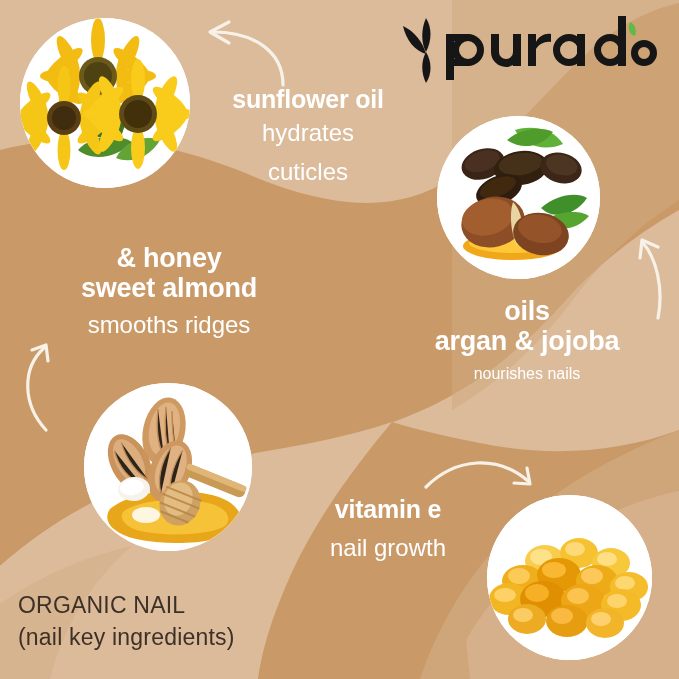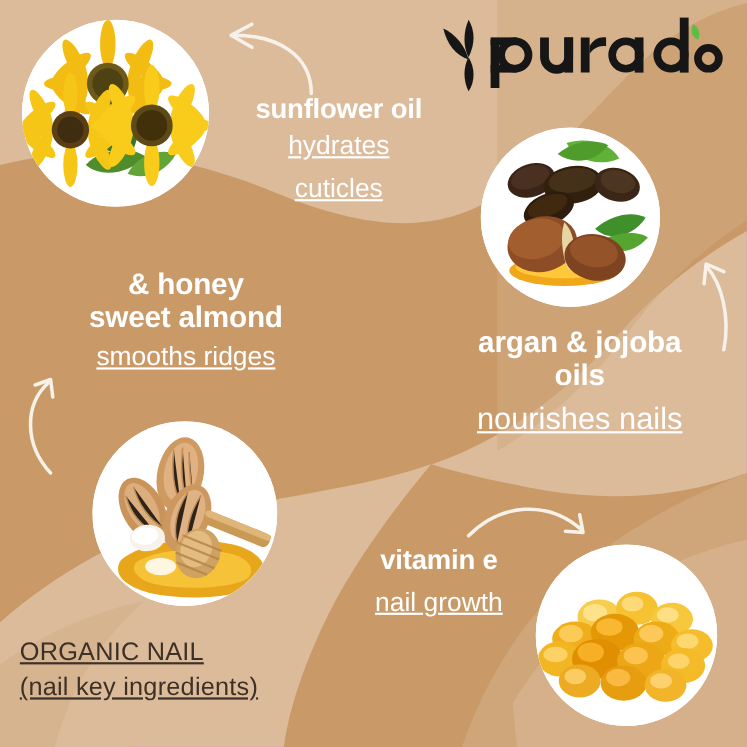--- a/index.html
+++ b/index.html
@@ -15,42 +15,42 @@
   .badge svg{display:block;width:100%;height:100%;}
 
   #badge-sunflower{left:20px;top:18px;width:170px;height:170px;}
   #badge-argan{left:437px;top:116px;width:163px;height:163px;}
   #badge-almond{left:84px;top:383px;width:168px;height:168px;}
   #badge-vitamin{left:487px;top:495px;width:165px;height:165px;}
 
   
   .blk{position:absolute;color:#ffffff;text-align:center;line-height:1.12;}
   .hd{font-weight:bold;letter-spacing:-0.2px;}
-  .sb{font-weight:300;text-decoration:underline;}
+  .sb{font-weight:300;}
 
   #t-sunflower{left:183px;top:85px;width:250px;}
   #t-sunflower .hd{font-size:25px;}
   #t-sunflower .sb{font-size:24px;margin-top:7px;}
 
   #t-almond{left:24px;top:243px;width:290px;}
   #t-almond .hd{font-size:27px;}
   #t-almond .sb{font-size:24px;margin-top:9px;}
 
   #t-argan{left:382px;top:296px;width:290px;}
   #t-argan .hd{font-size:27px;}
-  #t-argan .sb{font-size:28px;margin-top:9px;}
-
-  #t-vitamin{left:292px;top:495px;width:214px;}
+  #t-argan .sb{font-size:16px;margin-top:9px;}
+
+  #t-vitamin{left:281px;top:495px;width:214px;}
   #t-vitamin .hd{font-size:25px;}
   #t-vitamin .sb{font-size:24px;margin-top:8px;}
 
   #t-product{
-    position:absolute;left:18px;top:576px;width:300px;
+    position:absolute;left:18px;top:589px;width:300px;
     color:#3d3127;font-size:23px;font-weight:300;
-    letter-spacing:0.2px;line-height:1.40;text-align:left;text-decoration:underline;
+    letter-spacing:0.2px;line-height:1.40;text-align:left;
   }
 
   
   #logo{position:absolute;left:396px;top:12px;width:262px;height:72px;}
   #logo svg{display:block;width:100%;height:100%;}
 
   
   #arrows{position:absolute;inset:0;width:679px;height:679px;pointer-events:none;}
 </style>
 </head>
@@ -335,22 +335,22 @@
     <div class="sb" style="margin-top:12px">cuticles</div>
   </div>
 
   <div class="blk" id="t-almond">
     <div class="hd">&amp; honey</div>
     <div class="hd">sweet almond</div>
     <div class="sb">smooths ridges</div>
   </div>
 
   <div class="blk" id="t-argan">
+    <div class="hd">oils</div>
     <div class="hd">argan &amp; jojoba</div>
-    <div class="hd">oils</div>
     <div class="sb">nourishes nails</div>
   </div>
 
   <div class="blk" id="t-vitamin">
     <div class="hd">vitamin e</div>
     <div class="sb" style="margin-top:12px">nail growth</div>
   </div>
 
   <div id="t-product">
     <div>ORGANIC NAIL</div>

